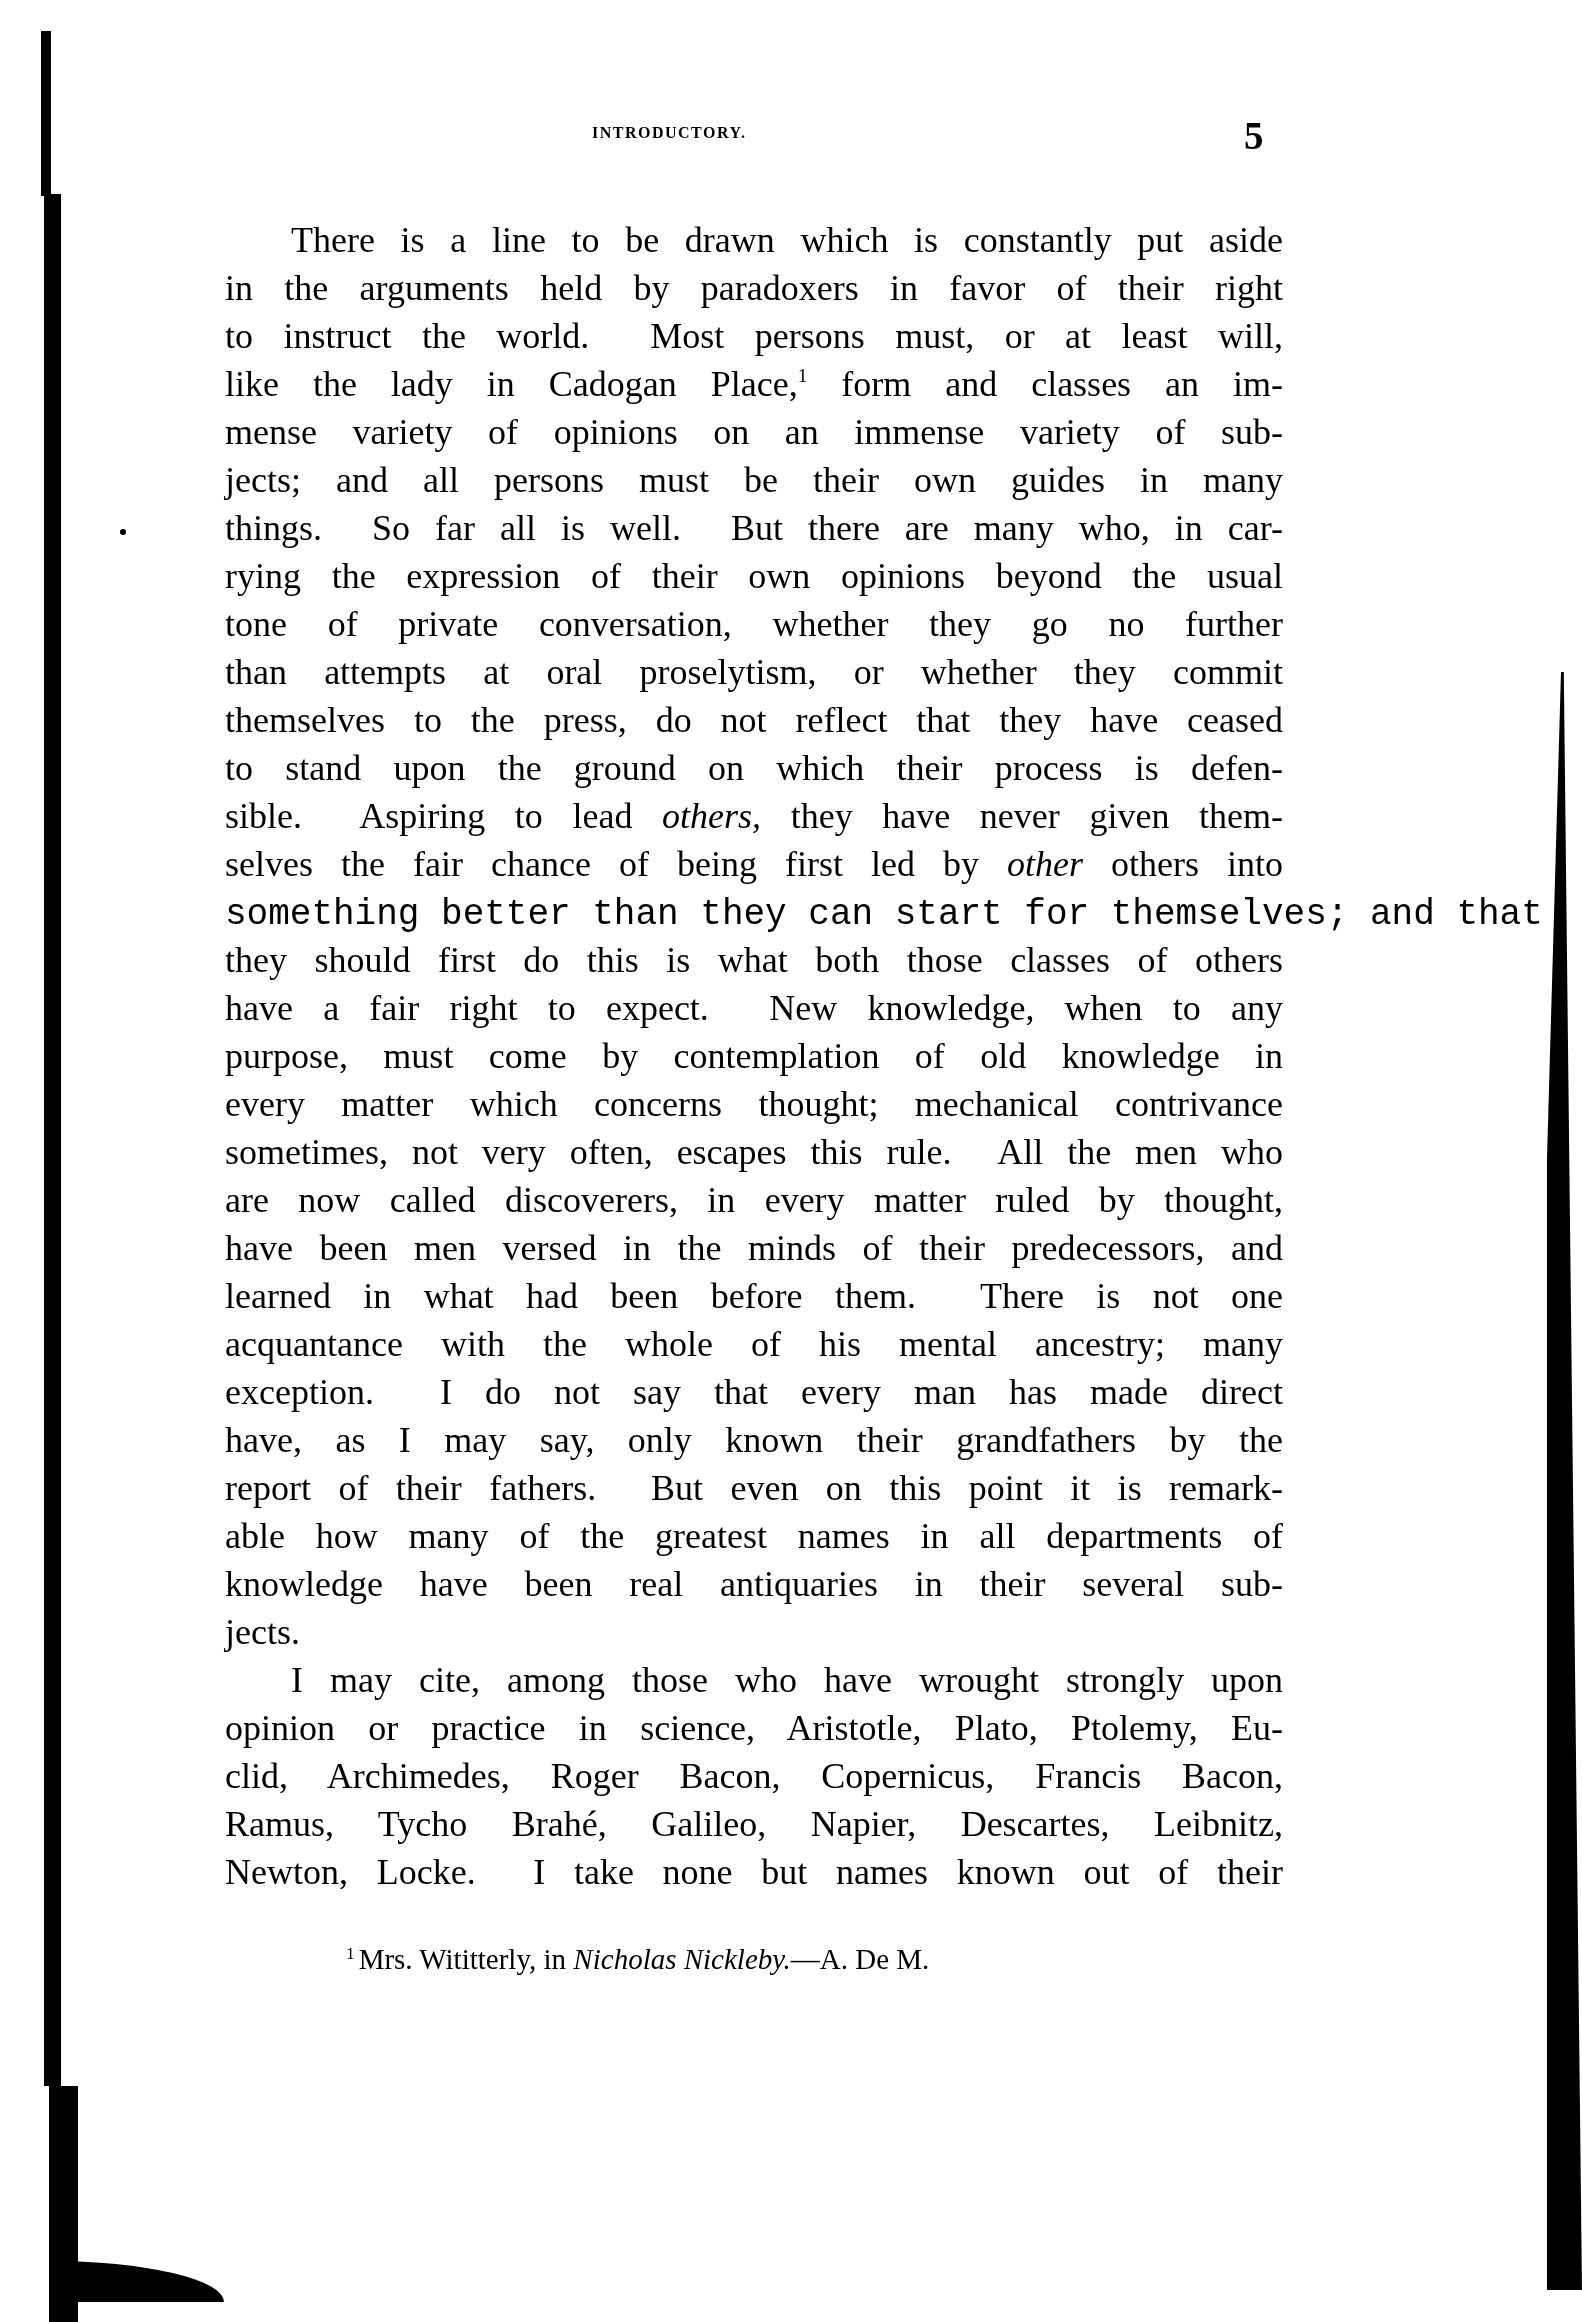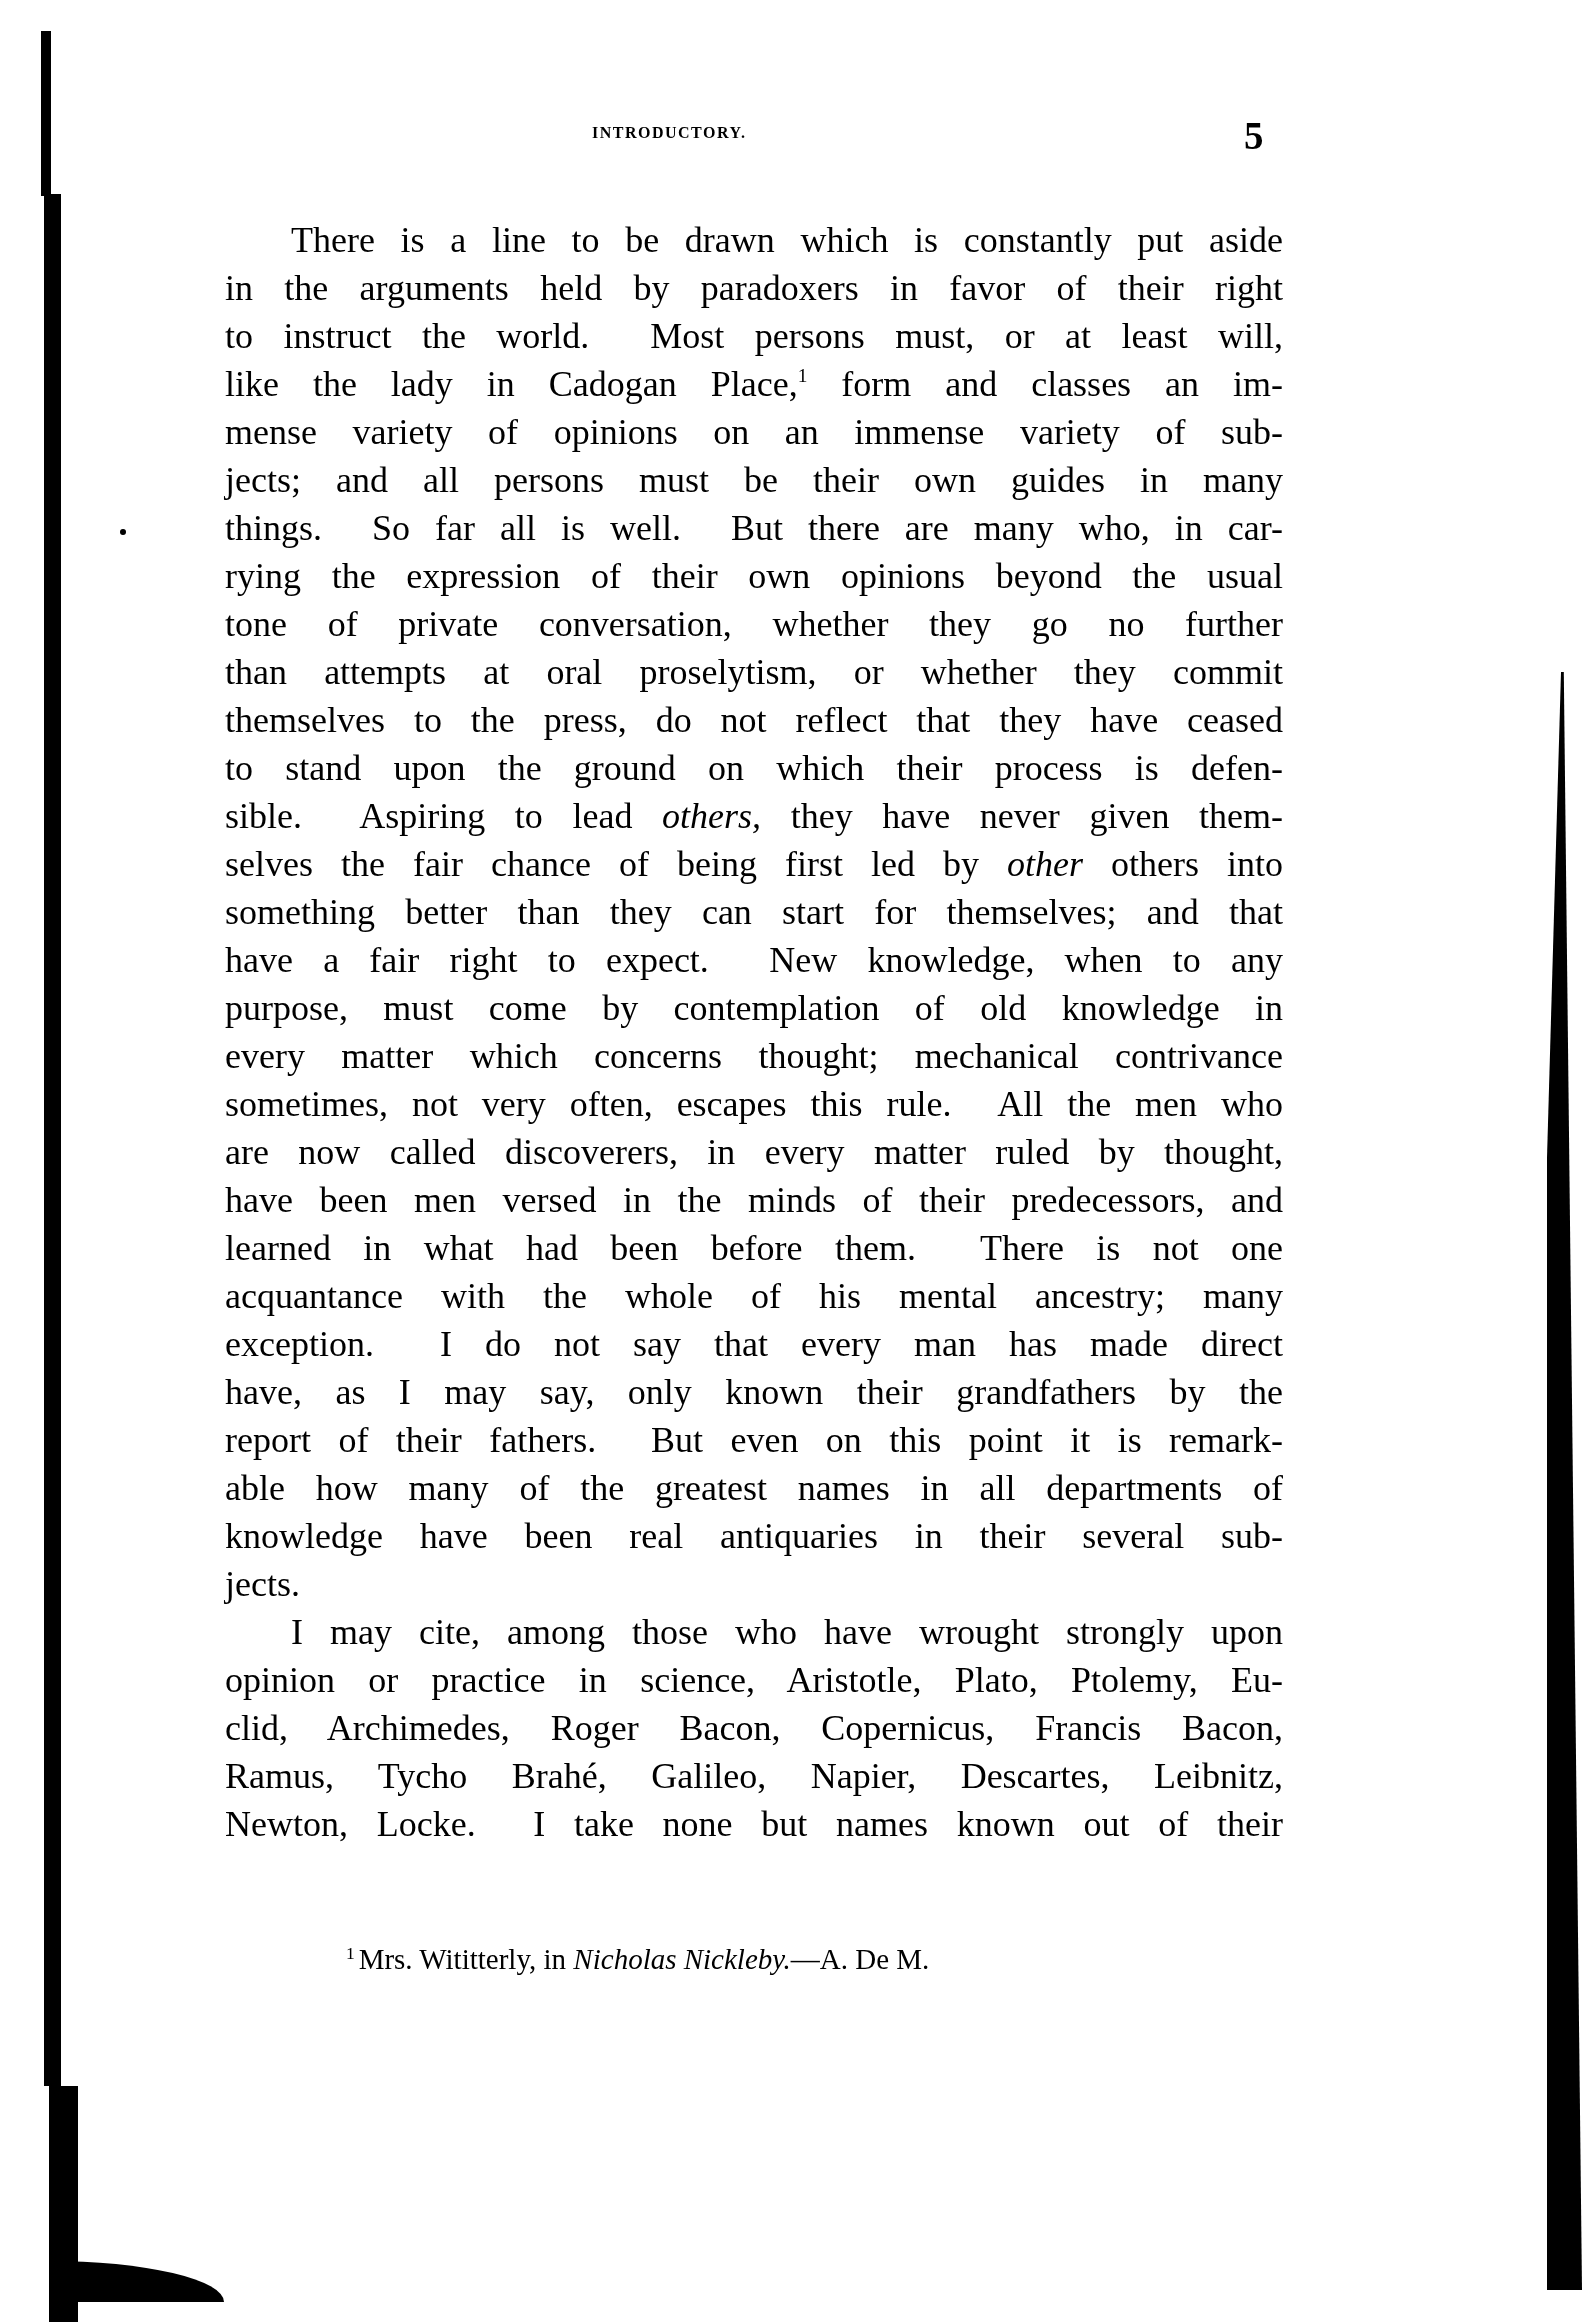--- a/index.html
+++ b/index.html
@@ -146,21 +146,22 @@
       <div class="line"><span style="white-space: pre;">mense variety of opinions on an immense variety of sub-</span></div>
       <div class="line"><span style="white-space: pre;">jects; and all persons must be their own guides in many</span></div>
       <div class="line"><span style="white-space: pre;">things.  So far all is well.  But there are many who, in car-</span></div>
       <div class="line"><span style="white-space: pre;">rying the expression of their own opinions beyond the usual</span></div>
       <div class="line"><span style="white-space: pre;">tone of private conversation, whether they go no further</span></div>
       <div class="line"><span style="white-space: pre;">than attempts at oral proselytism, or whether they commit</span></div>
       <div class="line"><span style="white-space: pre;">themselves to the press, do not reflect that they have ceased</span></div>
       <div class="line"><span style="white-space: pre;">to stand upon the ground on which their process is defen-</span></div>
       <div class="line"><span style="white-space: pre;">sible.  Aspiring to lead </span><span class="it" style="white-space: pre;">others,</span><span style="white-space: pre;"> they have never given them-</span></div>
       <div class="line"><span style="white-space: pre;">selves the fair chance of being first led by </span><span class="it" style="white-space: pre;">other</span><span style="white-space: pre;"> others into</span></div>
-      <div class="line"><span style="white-space: pre;">something better than they can start for themselves; and that</span></div>
+      <div class="line"><span style="white-space: pre; font-family: Liberation Mono, monospace;">something better than they can start for themselves; and that</span></div>
+      <div class="line"><span style="white-space: pre;">they should first do this is what both those classes of others</span></div>
       <div class="line"><span style="white-space: pre;">have a fair right to expect.  New knowledge, when to any</span></div>
       <div class="line"><span style="white-space: pre;">purpose, must come by contemplation of old knowledge in</span></div>
       <div class="line"><span style="white-space: pre;">every matter which concerns thought; mechanical contrivance</span></div>
       <div class="line"><span style="white-space: pre;">sometimes, not very often, escapes this rule.  All the men who</span></div>
       <div class="line"><span style="white-space: pre;">are now called discoverers, in every matter ruled by thought,</span></div>
       <div class="line"><span style="white-space: pre;">have been men versed in the minds of their predecessors, and</span></div>
       <div class="line"><span style="white-space: pre;">learned in what had been before them.  There is not one</span></div>
       <div class="line"><span style="white-space: pre;">acquantance with the whole of his mental ancestry; many</span></div>
       <div class="line"><span style="white-space: pre;">exception.  I do not say that every man has made direct</span></div>
       <div class="line"><span style="white-space: pre;">have, as I may say, only known their grandfathers by the</span></div>

